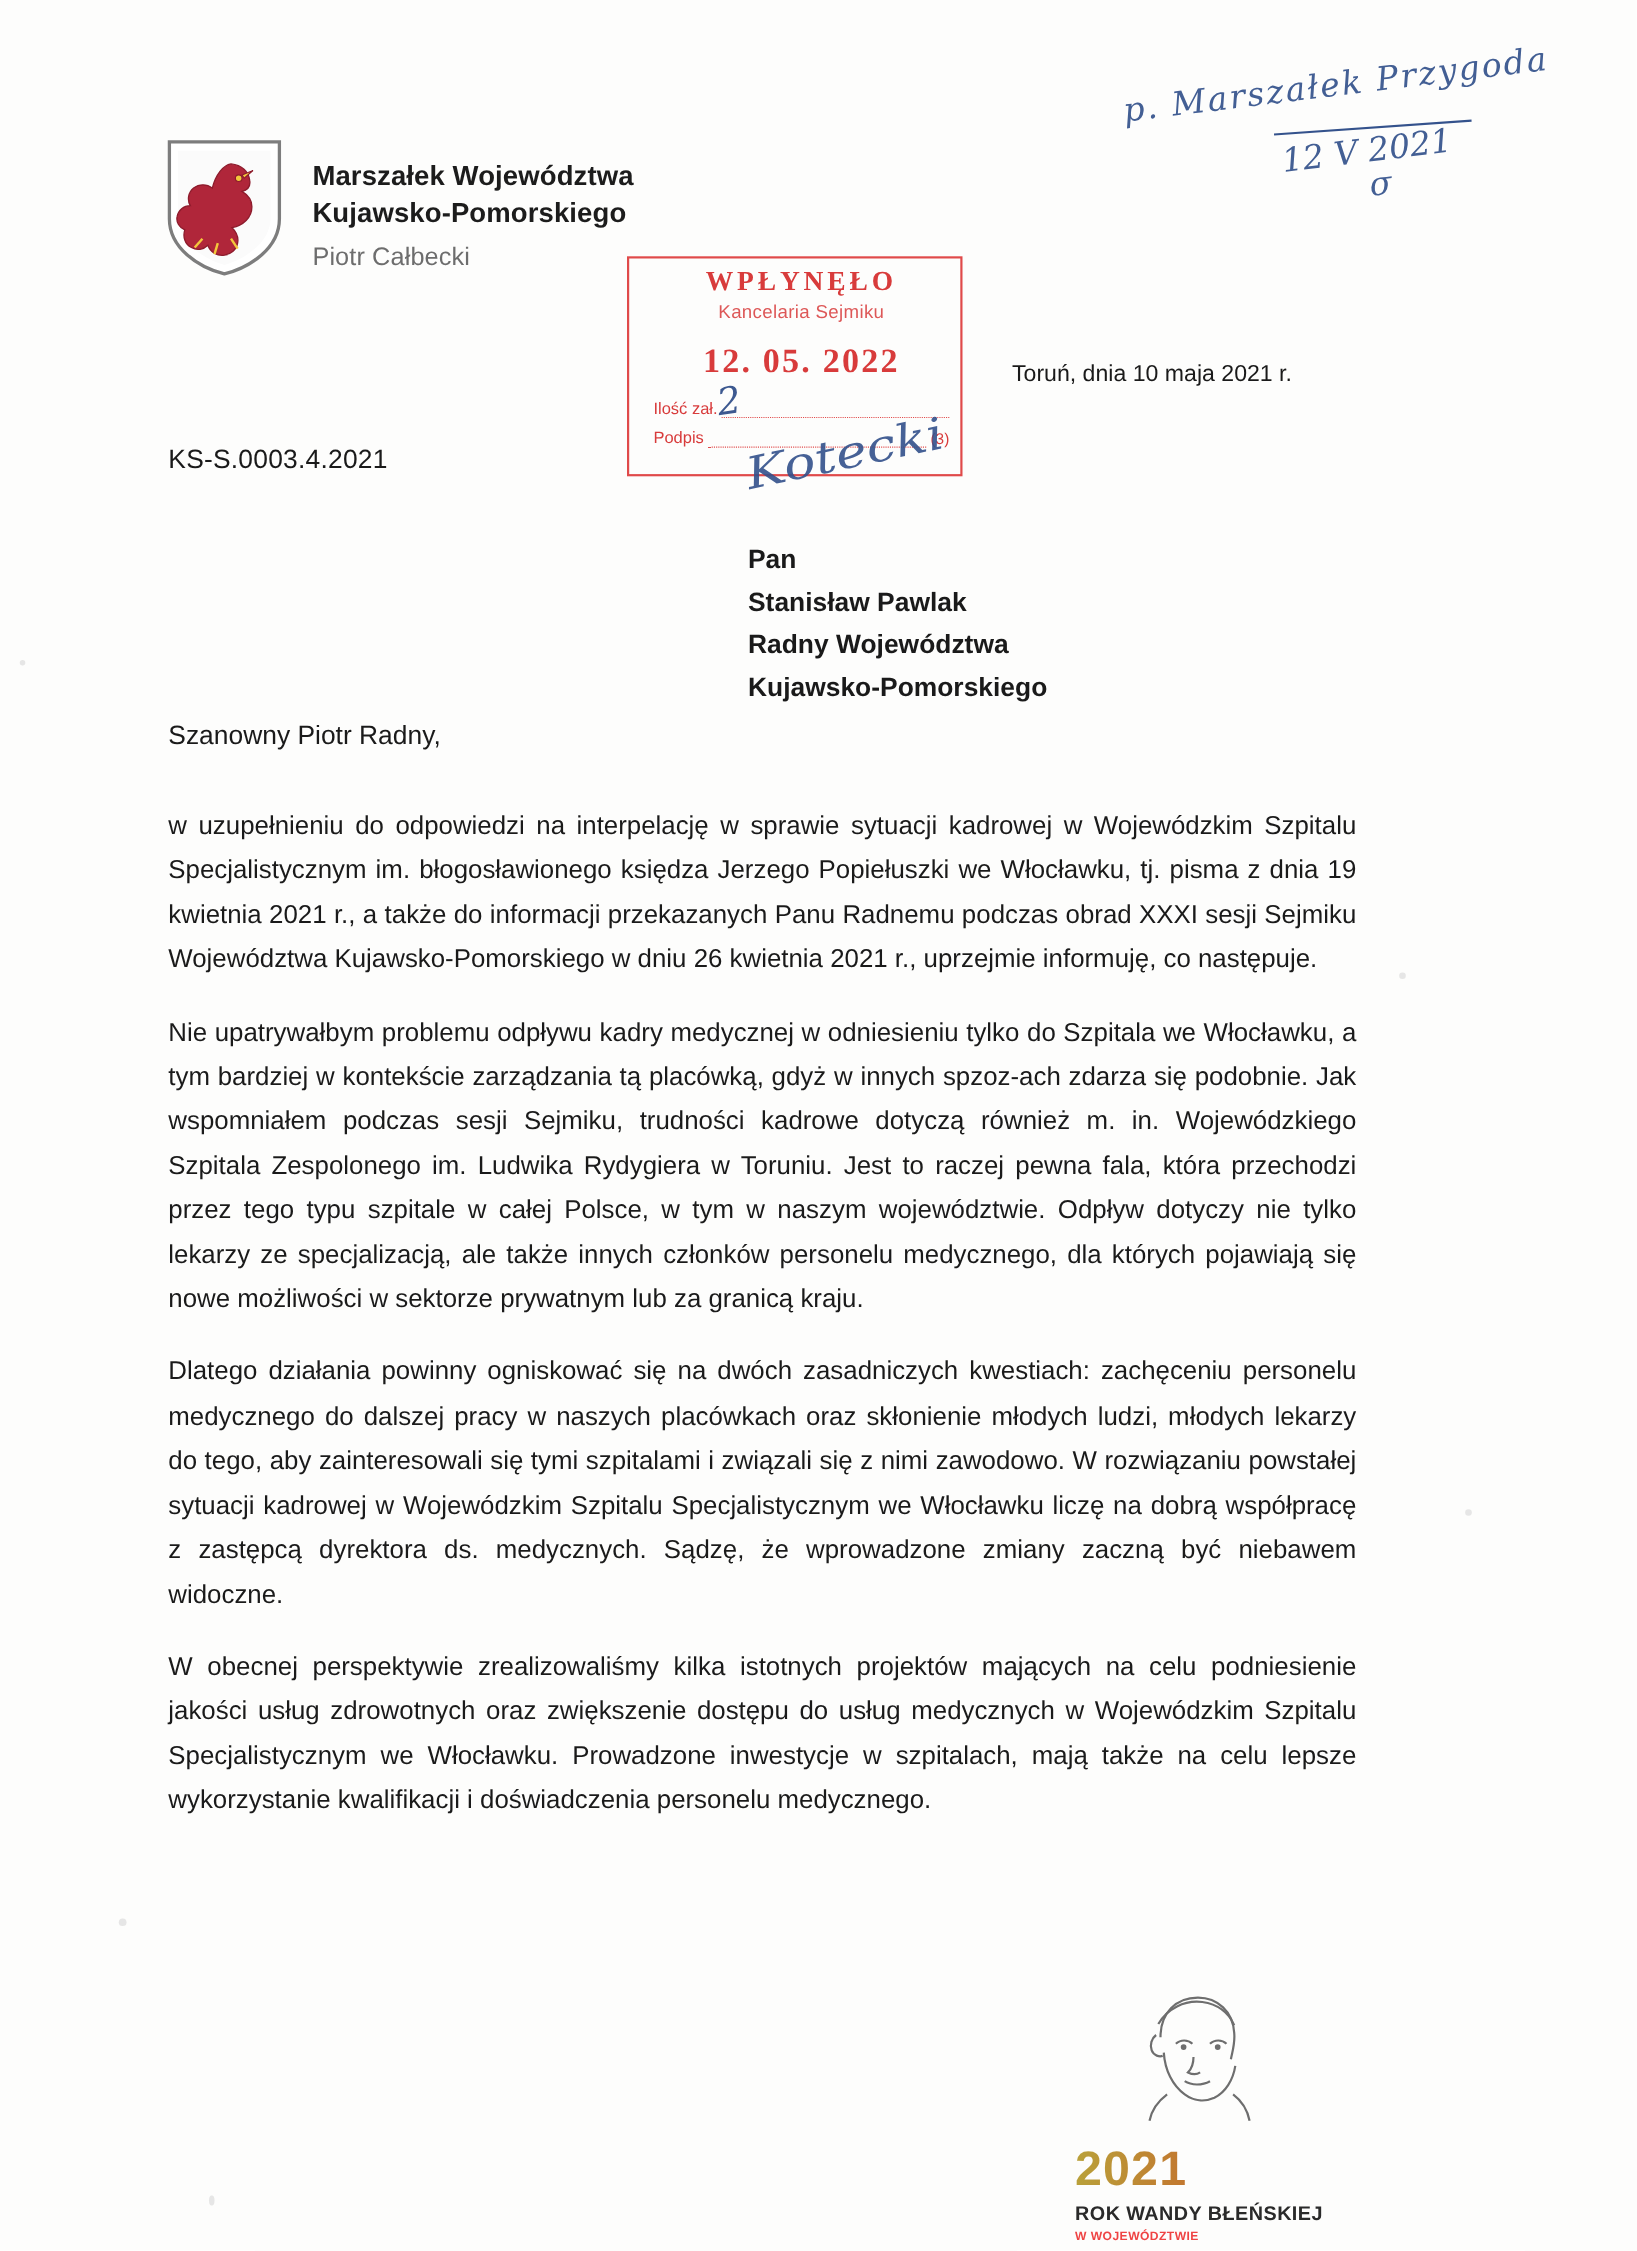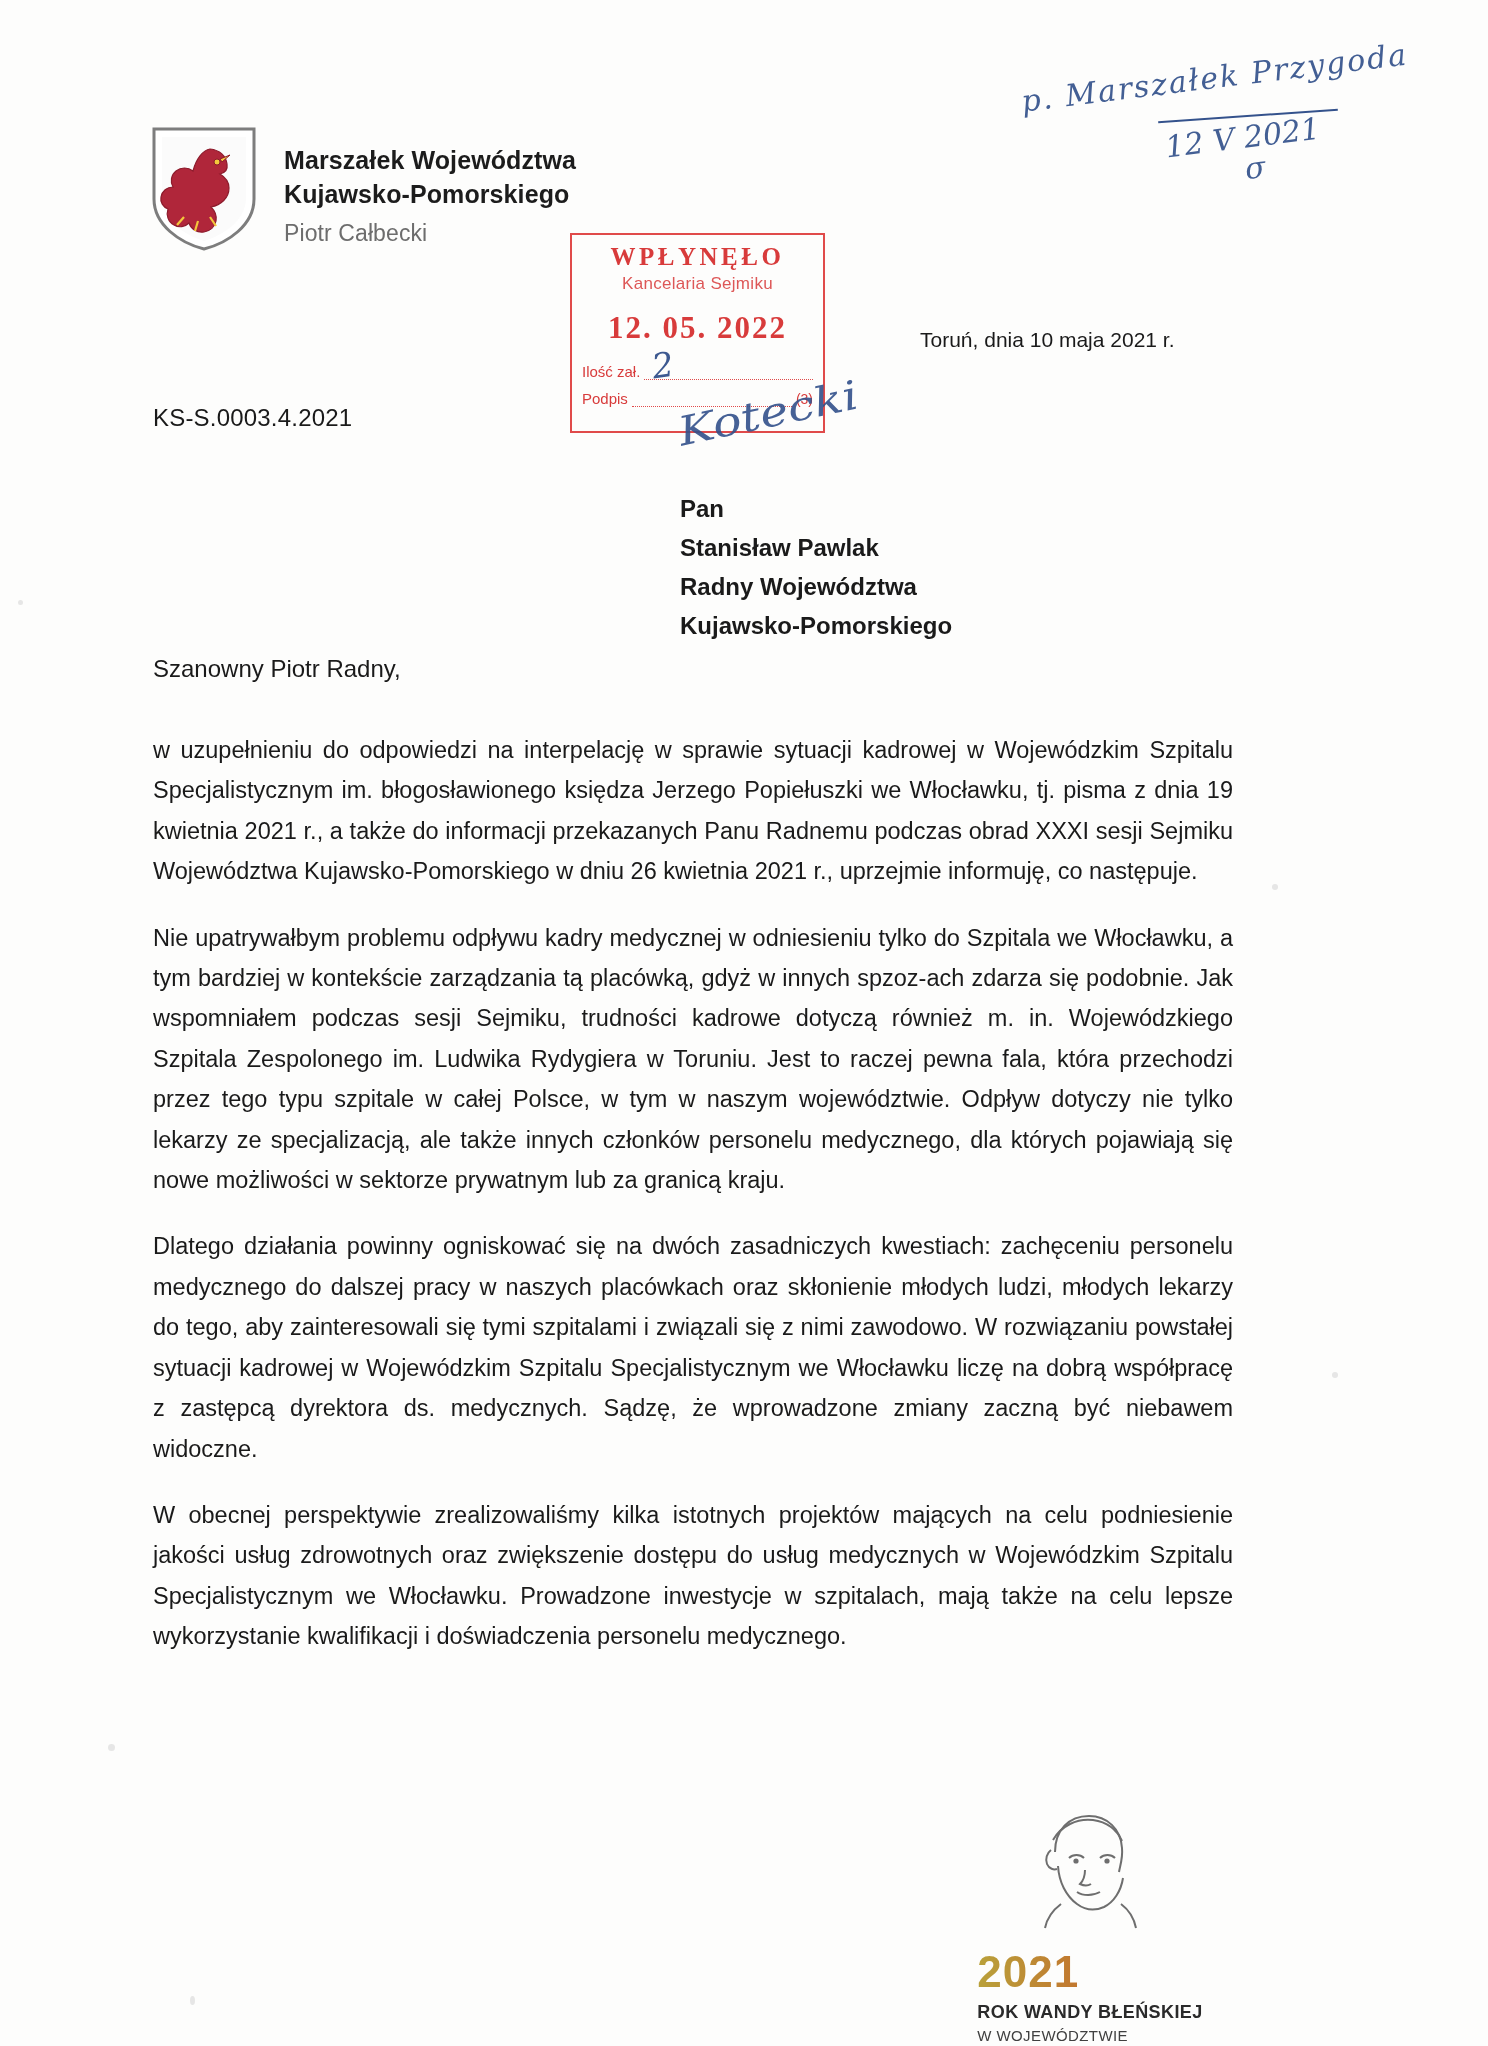--- a/index.html
+++ b/index.html
@@ -84,26 +84,26 @@
   }
   .hn-3 {
     left: 235px; top: 120px; font-size: 30px;
   }
 
   
   .stamp {
     position: absolute;
     left: 570px;
     top: 233px;
-    width: 255px;
+    width: 305px;
     height: 200px;
     border: 2px solid #e04a4a;
     color: #d83b3b;
     box-sizing: border-box;
-    padding: 8px 10px 0 10px;
+    padding: 8px 10px 0 22px;
   }
   .stamp-title {
     text-align: center;
     font-size: 25px;
     letter-spacing: 3.5px;
     font-family: "Liberation Serif", serif;
     font-weight: 700;
   }
   .stamp-sub {
     text-align: center;
@@ -235,24 +235,25 @@
     color: transparent;
   }
   .footer-l1 {
     font-size: 18px;
     font-weight: 700;
     letter-spacing: .4px;
     margin-top: 8px;
     color: #2a2a2a;
   }
   .footer-l2 {
-    font-size: 15px;
+    font-size: 11px;
     letter-spacing: .4px;
     margin-top: 4px;
-    color: #404040;
+    color: #ef4444;
+    font-weight: bold;
   }
 
   
   .speck {
     position: absolute;
     background: #cfcfcf;
     border-radius: 50%;
     opacity: .5;
   }
 </style>

